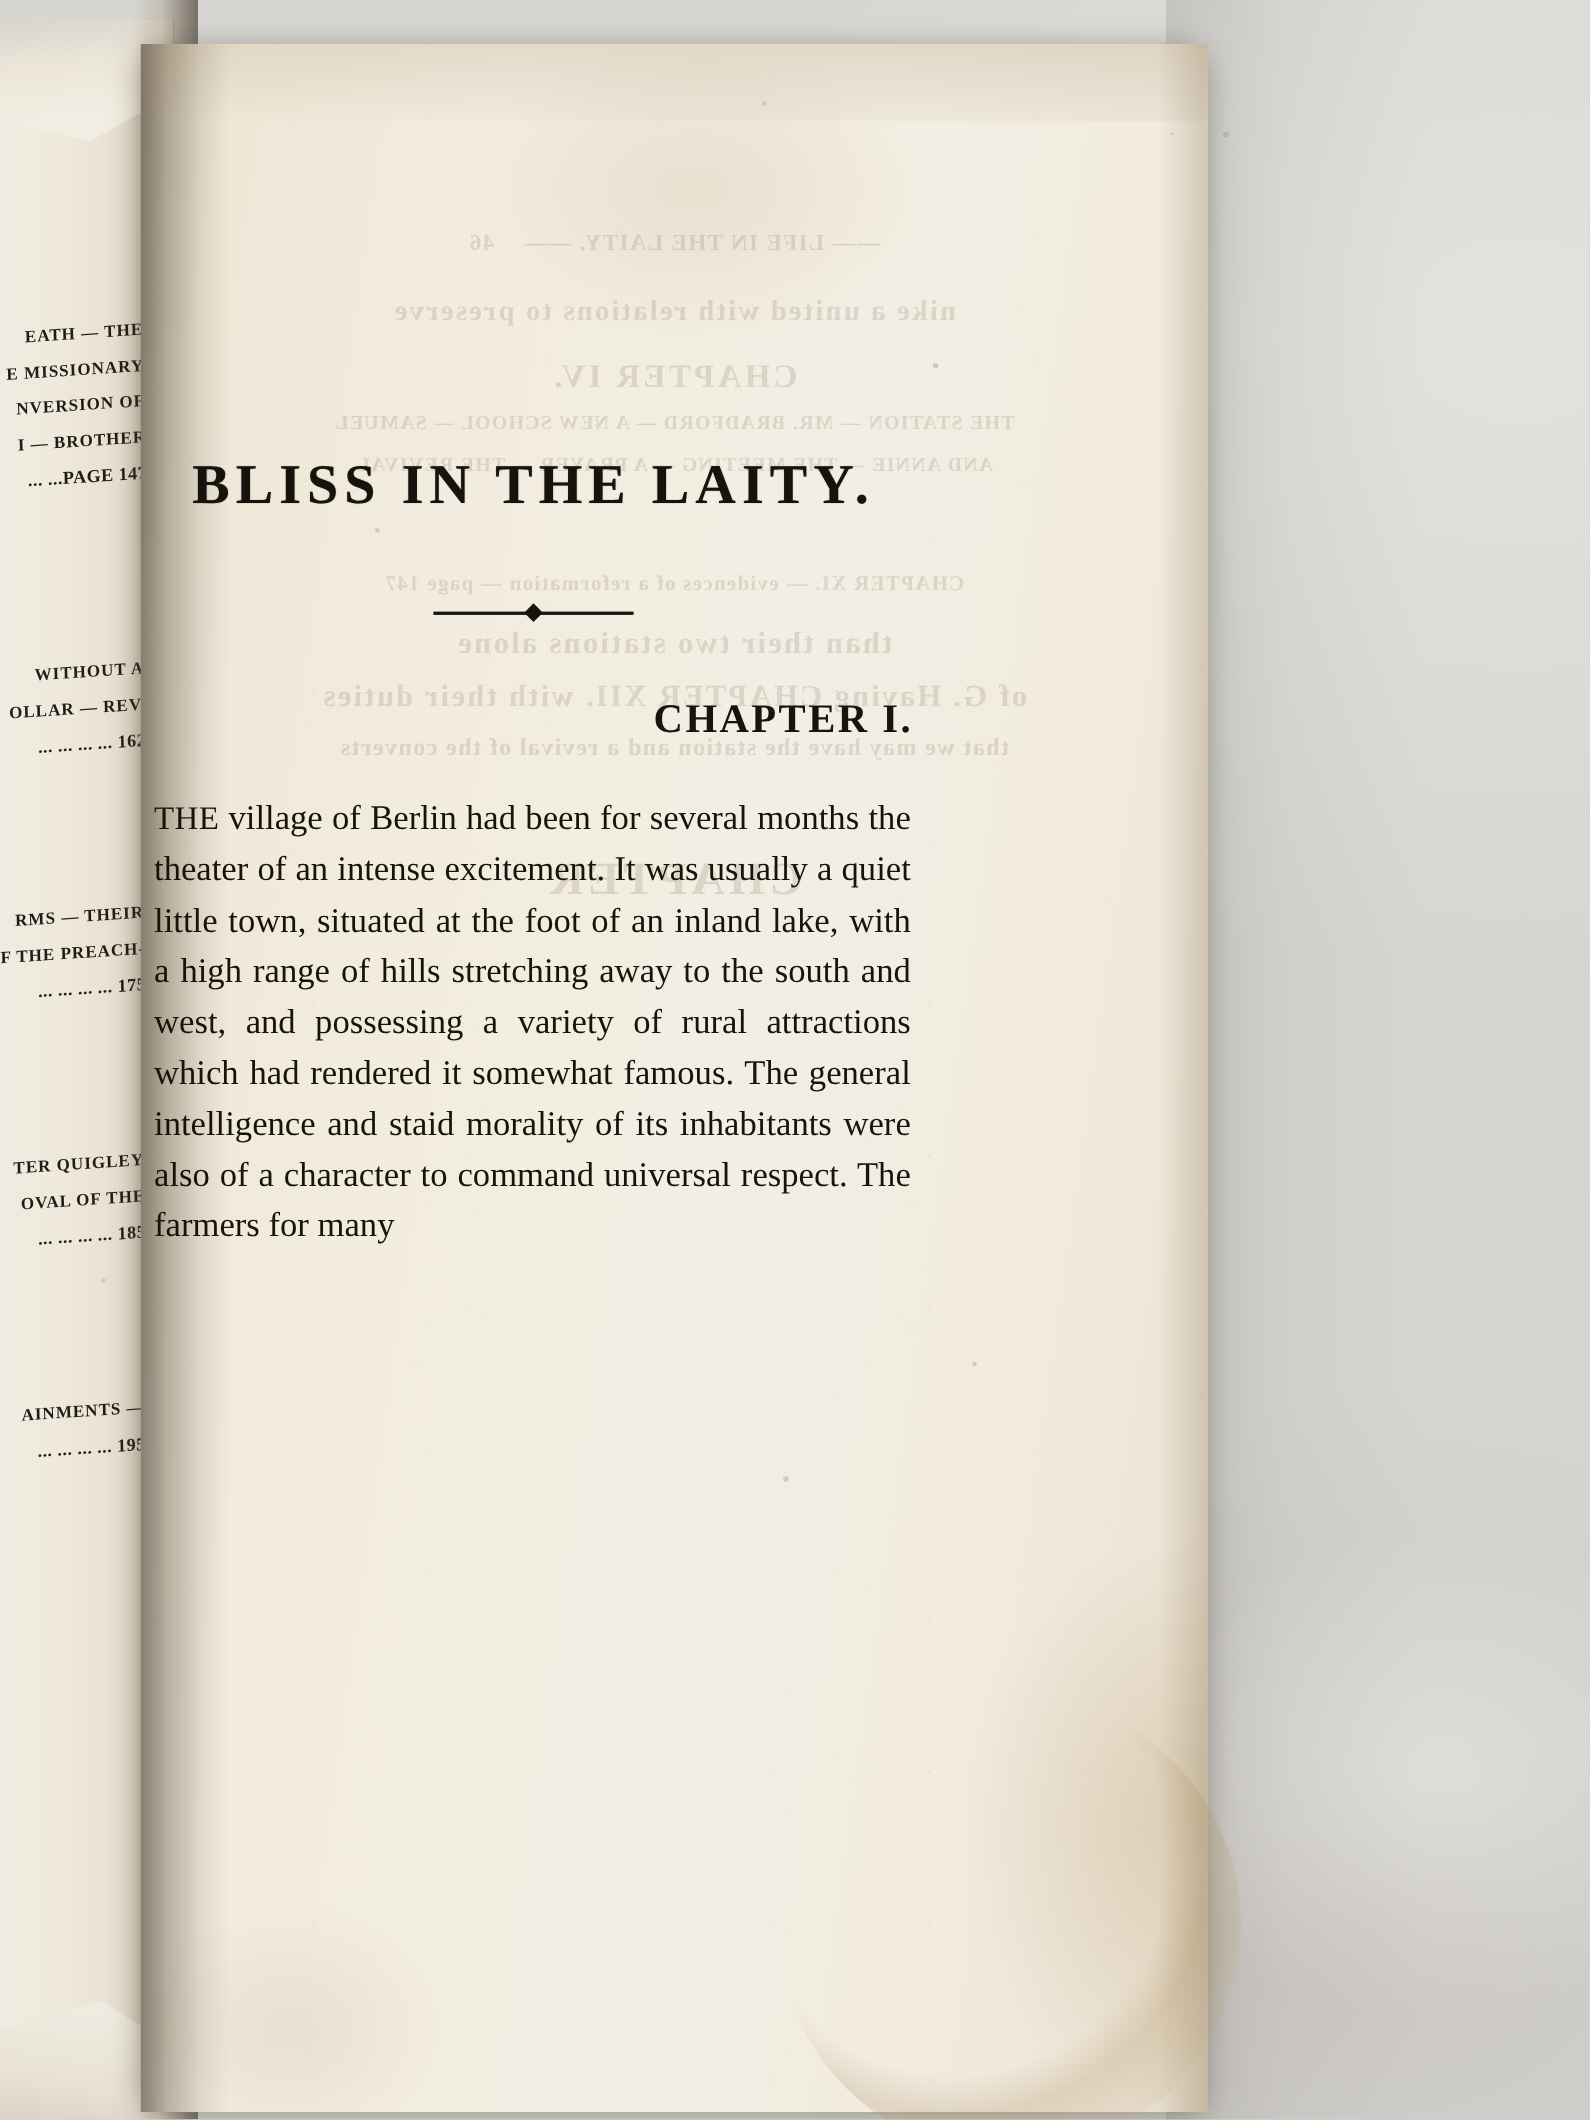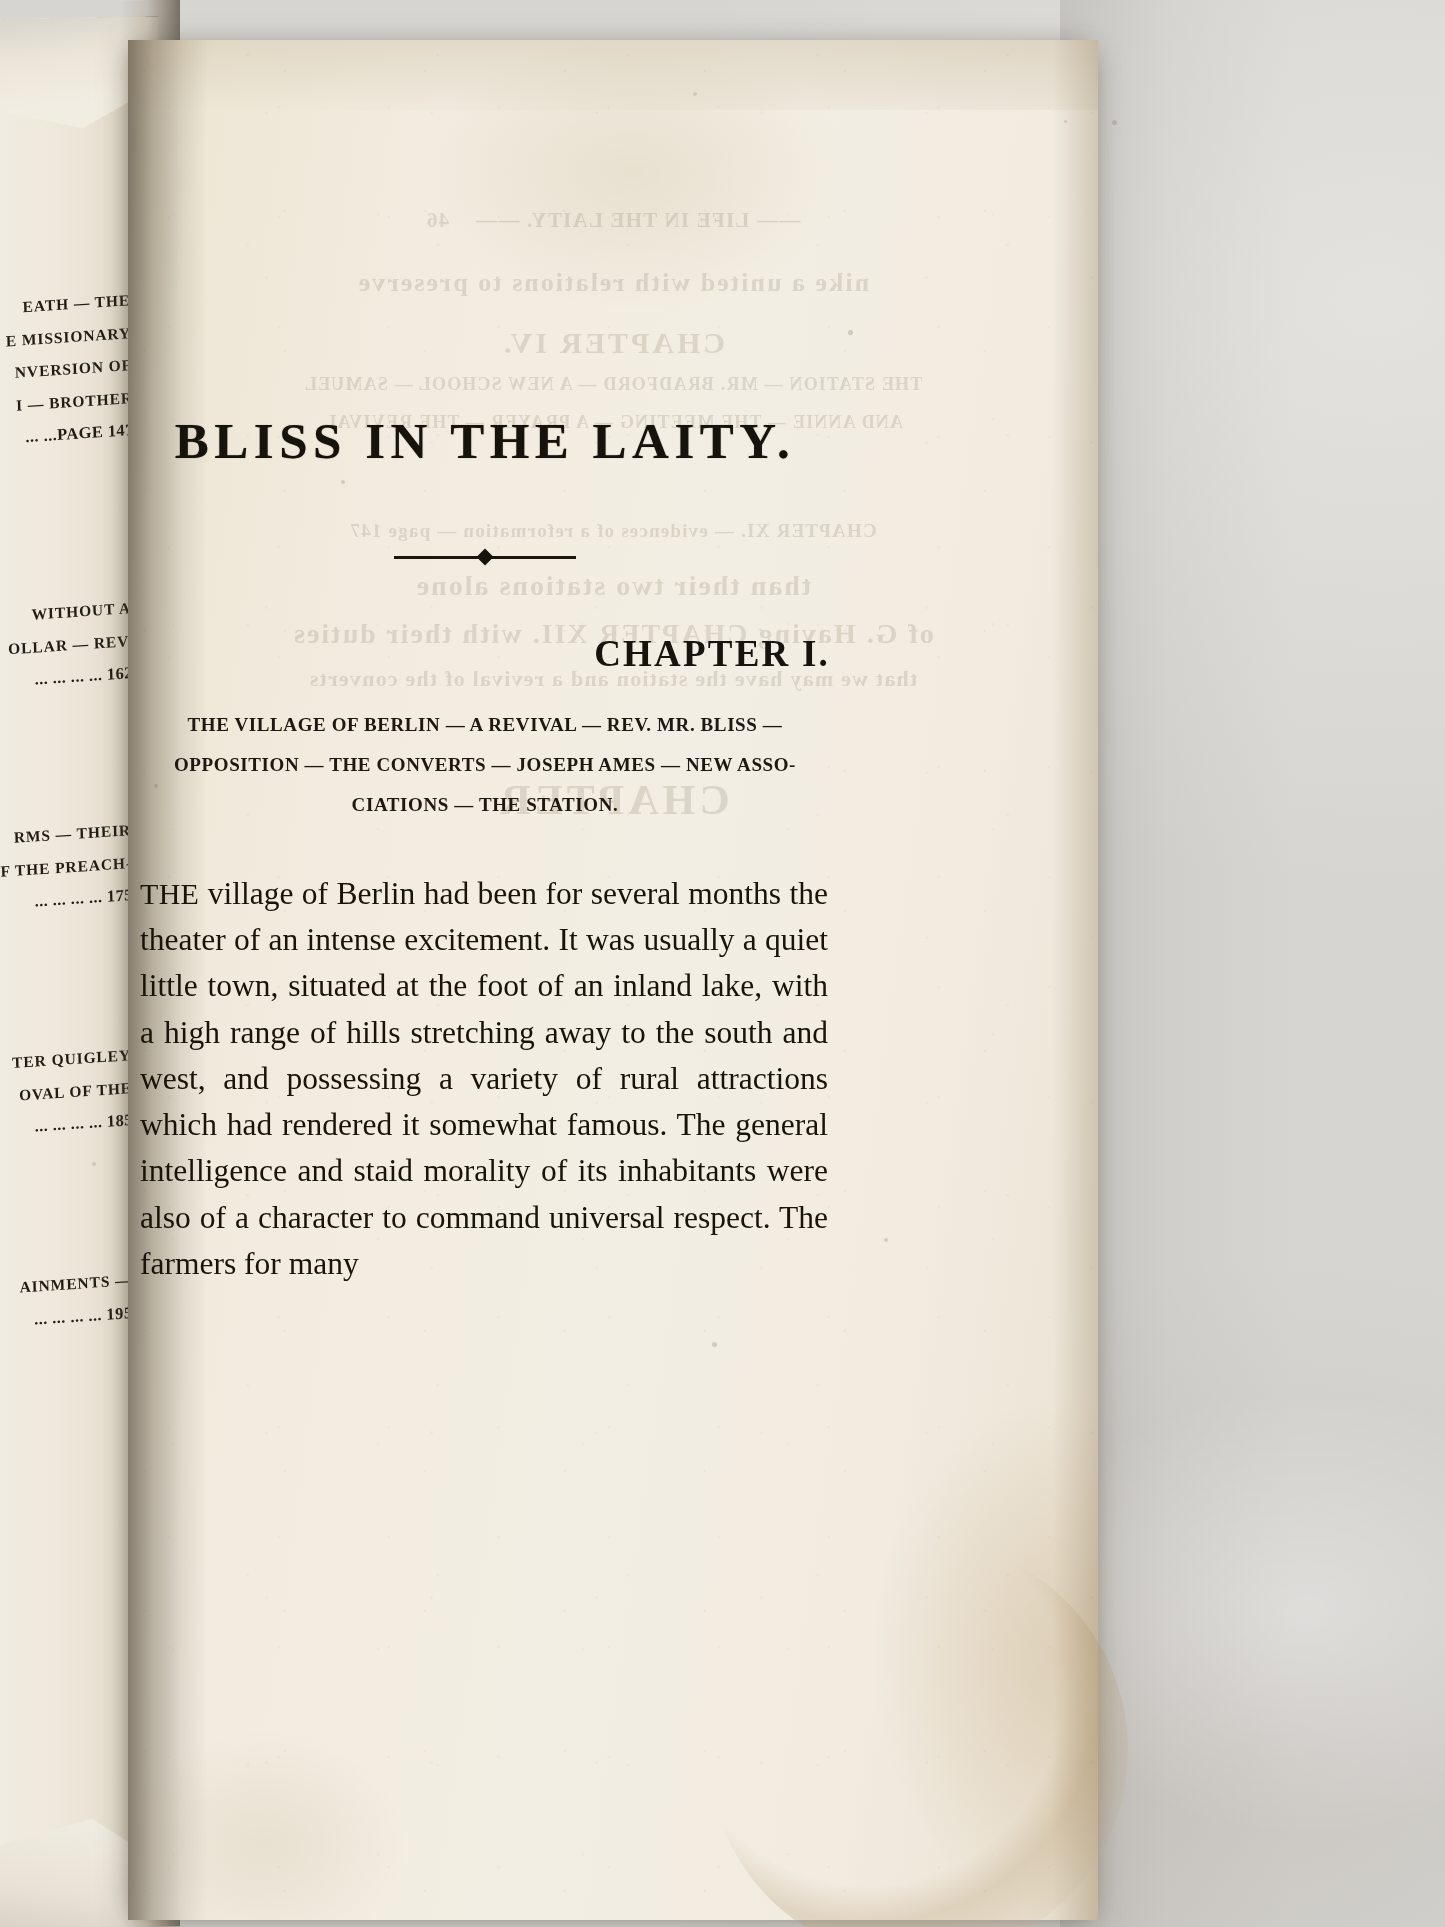--- a/index.html
+++ b/index.html
@@ -249,25 +249,20 @@
 
     <h1 id="book-title">BLISS IN THE LAITY.</h1>
 
     <div id="divider">
       <span class="bar"></span>
         <span class="dia"></span>
     </div>
 
     <h2 id="chapter-no">CHAPTER I.</h2>
 
-    <div id="argument">
-      <span class="aline">THE VILLAGE OF BERLIN — A REVIVAL — REV. MR. BLISS —</span>
-      <span class="aline">OPPOSITION — THE CONVERTS — JOSEPH AMES — NEW ASSO-</span>
-      <span class="aline">CIATIONS — THE STATION.</span>
-    </div>
 
     <div id="body">
       <p><span class="sc">THE</span><span> village of Berlin had been for several months the theater of an intense excitement.  It was usually a quiet little town, situated at the foot of an inland lake, with a high range of hills stretching away to the south and west, and possessing a variety of rural attractions which had rendered it somewhat famous.  The general intelligence and staid morality of its inhabitants were also of a character to command universal respect.  The farmers for many</span></p>
     </div>
 
   </div>
 
   <div id="grain"></div>
 
   <span class="speck" style="left:848px;top:330px;width:5px;height:5px;opacity:.55;"></span>

